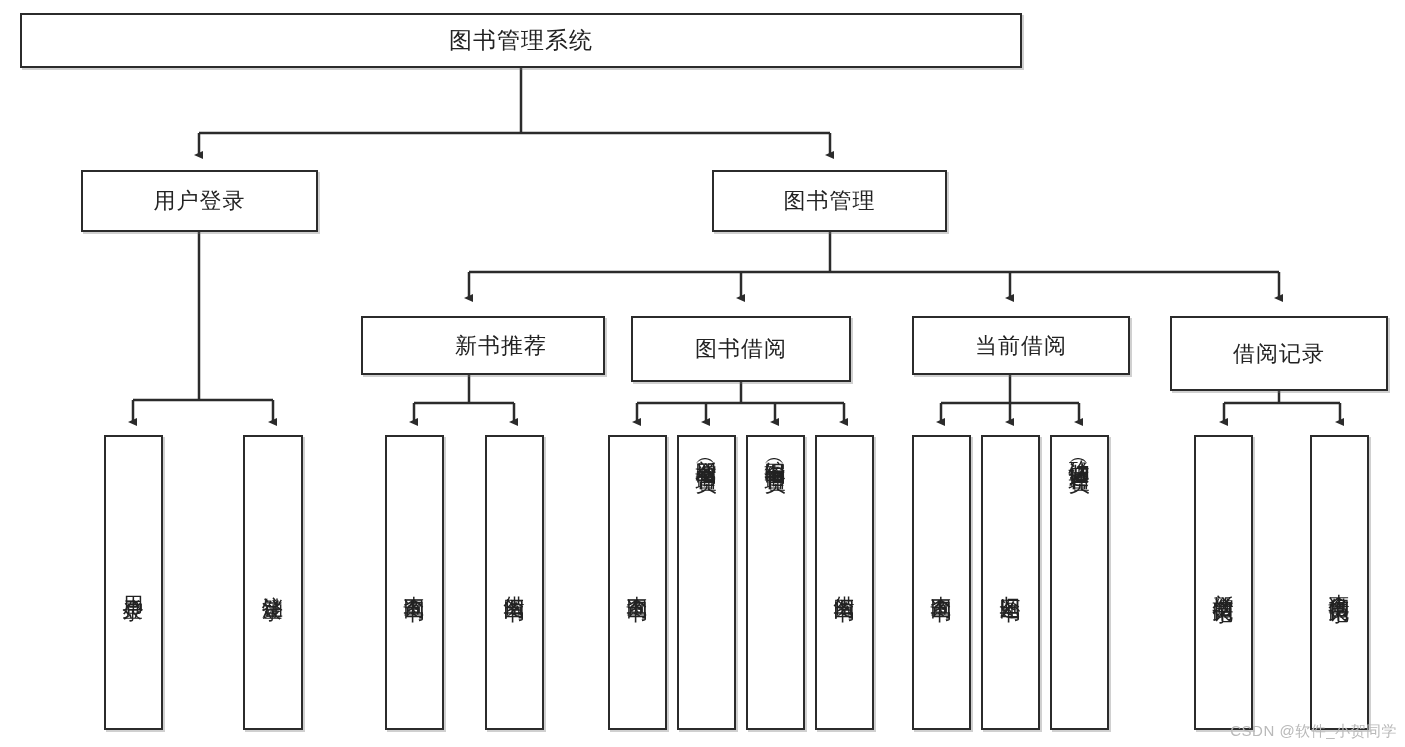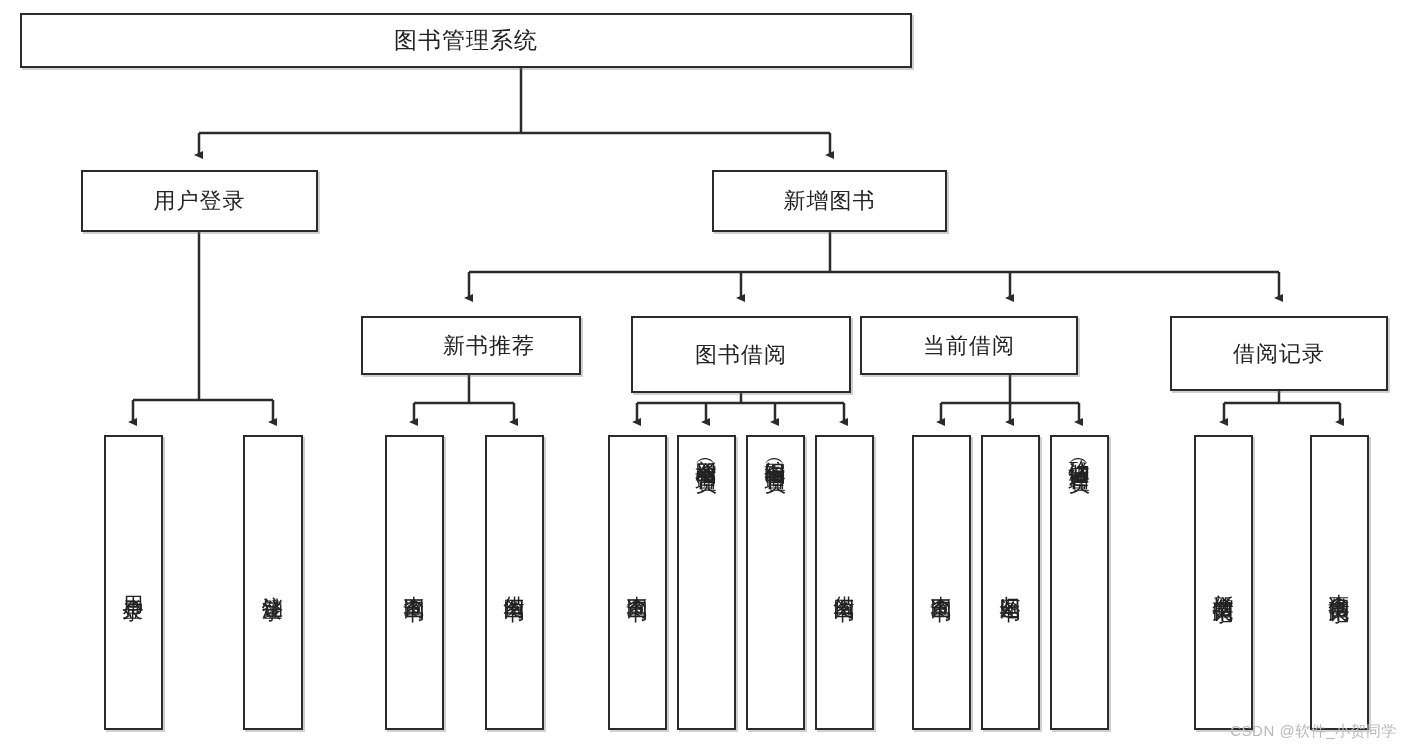--- a/index.html
+++ b/index.html
@@ -131,41 +131,41 @@
       <path d="M1010,403 L1010,422" marker-end="url(#arrow)"></path>
       <path d="M1079,403 L1079,422" marker-end="url(#arrow)"></path>
 
       <path d="M1279,375 L1279,403"></path>
       <path d="M1224,403 L1340,403"></path>
       <path d="M1224,403 L1224,422" marker-end="url(#arrow)"></path>
       <path d="M1340,403 L1340,422" marker-end="url(#arrow)"></path>
     </g>
   </svg>
 
-  <div class="node horiz root" style="left:20px; top:13px; width:892px; height:55px;">
+  <div class="node horiz root" style="left:20px; top:13px; width:1002px; height:55px;">
     <span class="node-label">图书管理系统</span>
   </div>
 
   <div class="node horiz" style="left:81px; top:170px; width:237px; height:62px;">
     <span class="node-label">用户登录</span>
   </div>
 
   <div class="node horiz" style="left:712px; top:170px; width:235px; height:62px;">
-    <span class="node-label">新增图书</span>
-  </div>
-
-  <div class="node horiz" style="left:361px; top:316px; width:220px; height:59px;padding-left:36px;">
+    <span class="node-label">图书管理</span>
+  </div>
+
+  <div class="node horiz" style="left:361px; top:316px; width:244px; height:59px;padding-left:36px;">
     <span class="node-label">新书推荐</span>
   </div>
 
-  <div class="node horiz" style="left:631px; top:316px; width:220px; height:77px;">
+  <div class="node horiz" style="left:631px; top:316px; width:220px; height:66px;">
     <span class="node-label">图书借阅</span>
   </div>
 
-  <div class="node horiz" style="left:860px; top:316px; width:218px; height:59px;">
+  <div class="node horiz" style="left:912px; top:316px; width:218px; height:59px;">
     <span class="node-label">当前借阅</span>
   </div>
 
   <div class="node horiz" style="left:1170px; top:316px; width:218px; height:75px;">
     <span class="node-label">借阅记录</span>
   </div>
 
   <div class="node vert center" style="left:104px; top:435px; width:59px; height:295px;">
     <span class="node-label">用户登录</span>
   </div>

